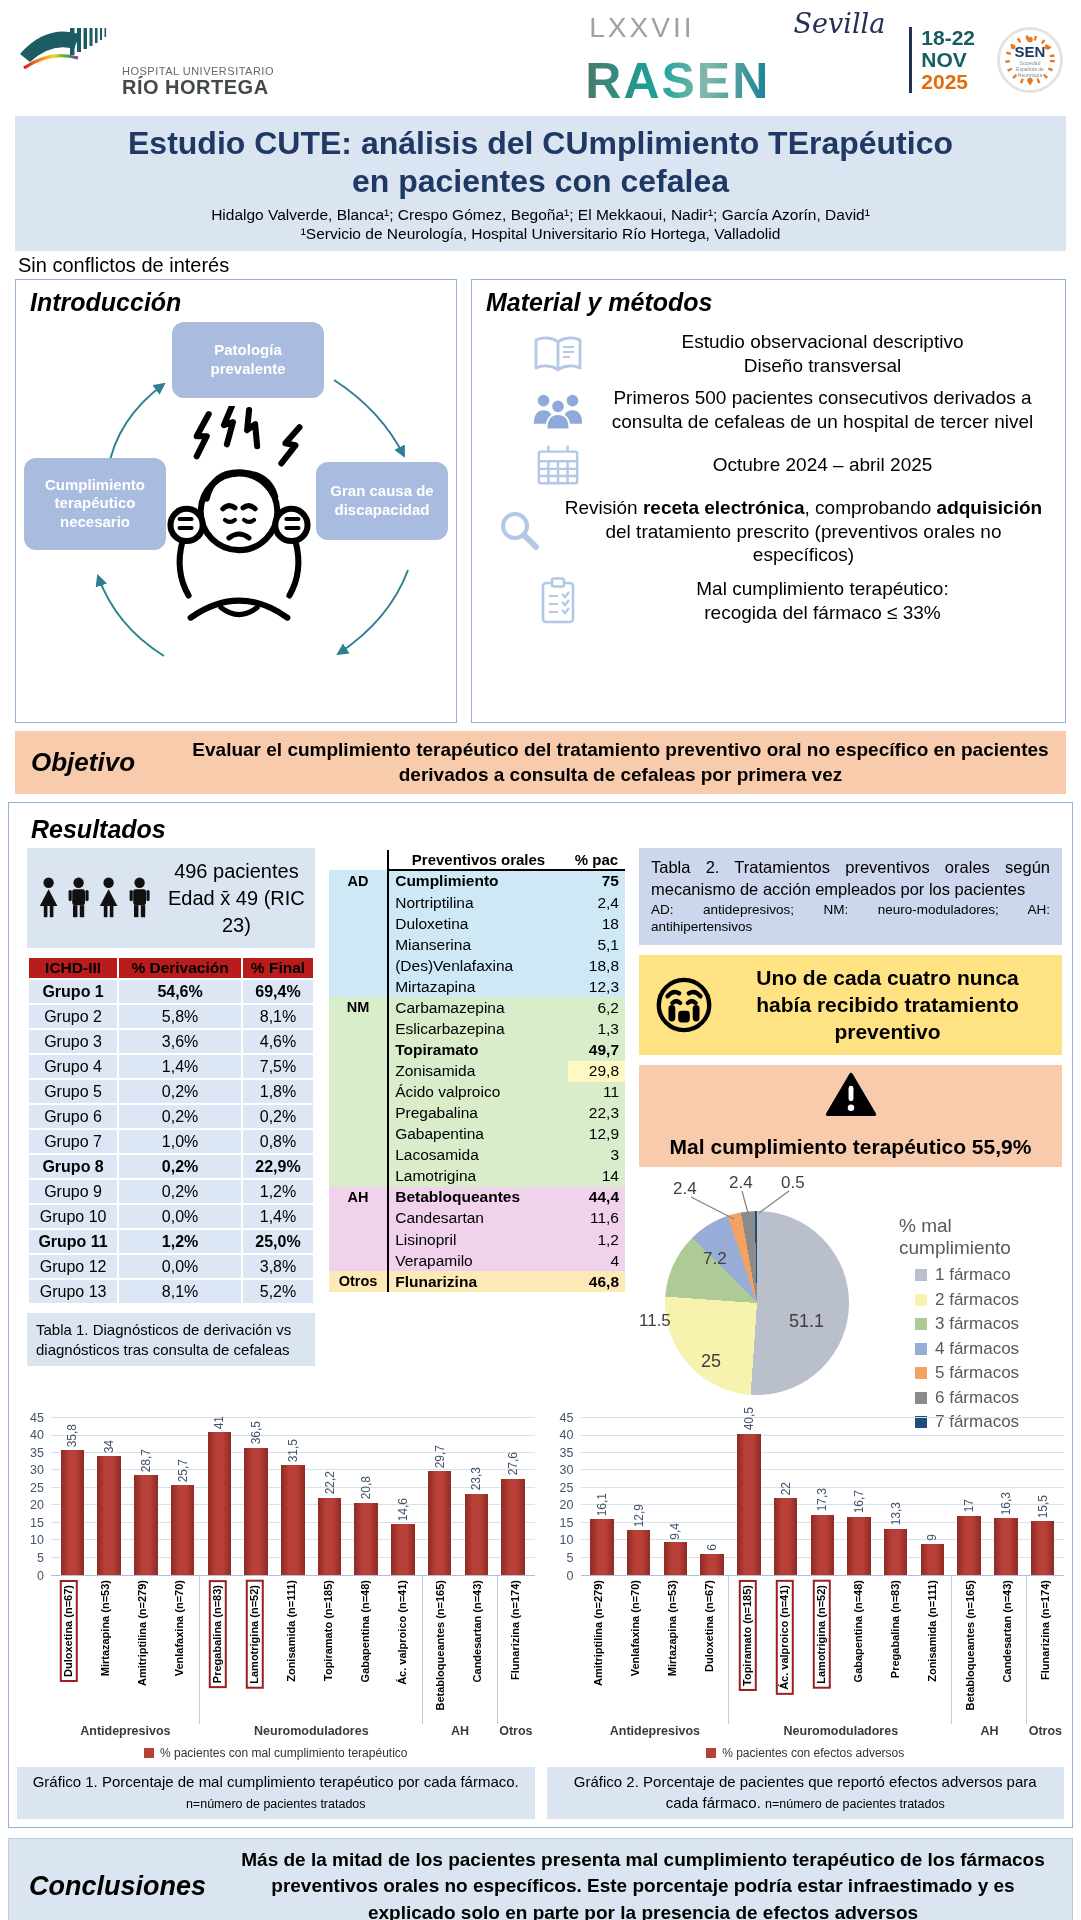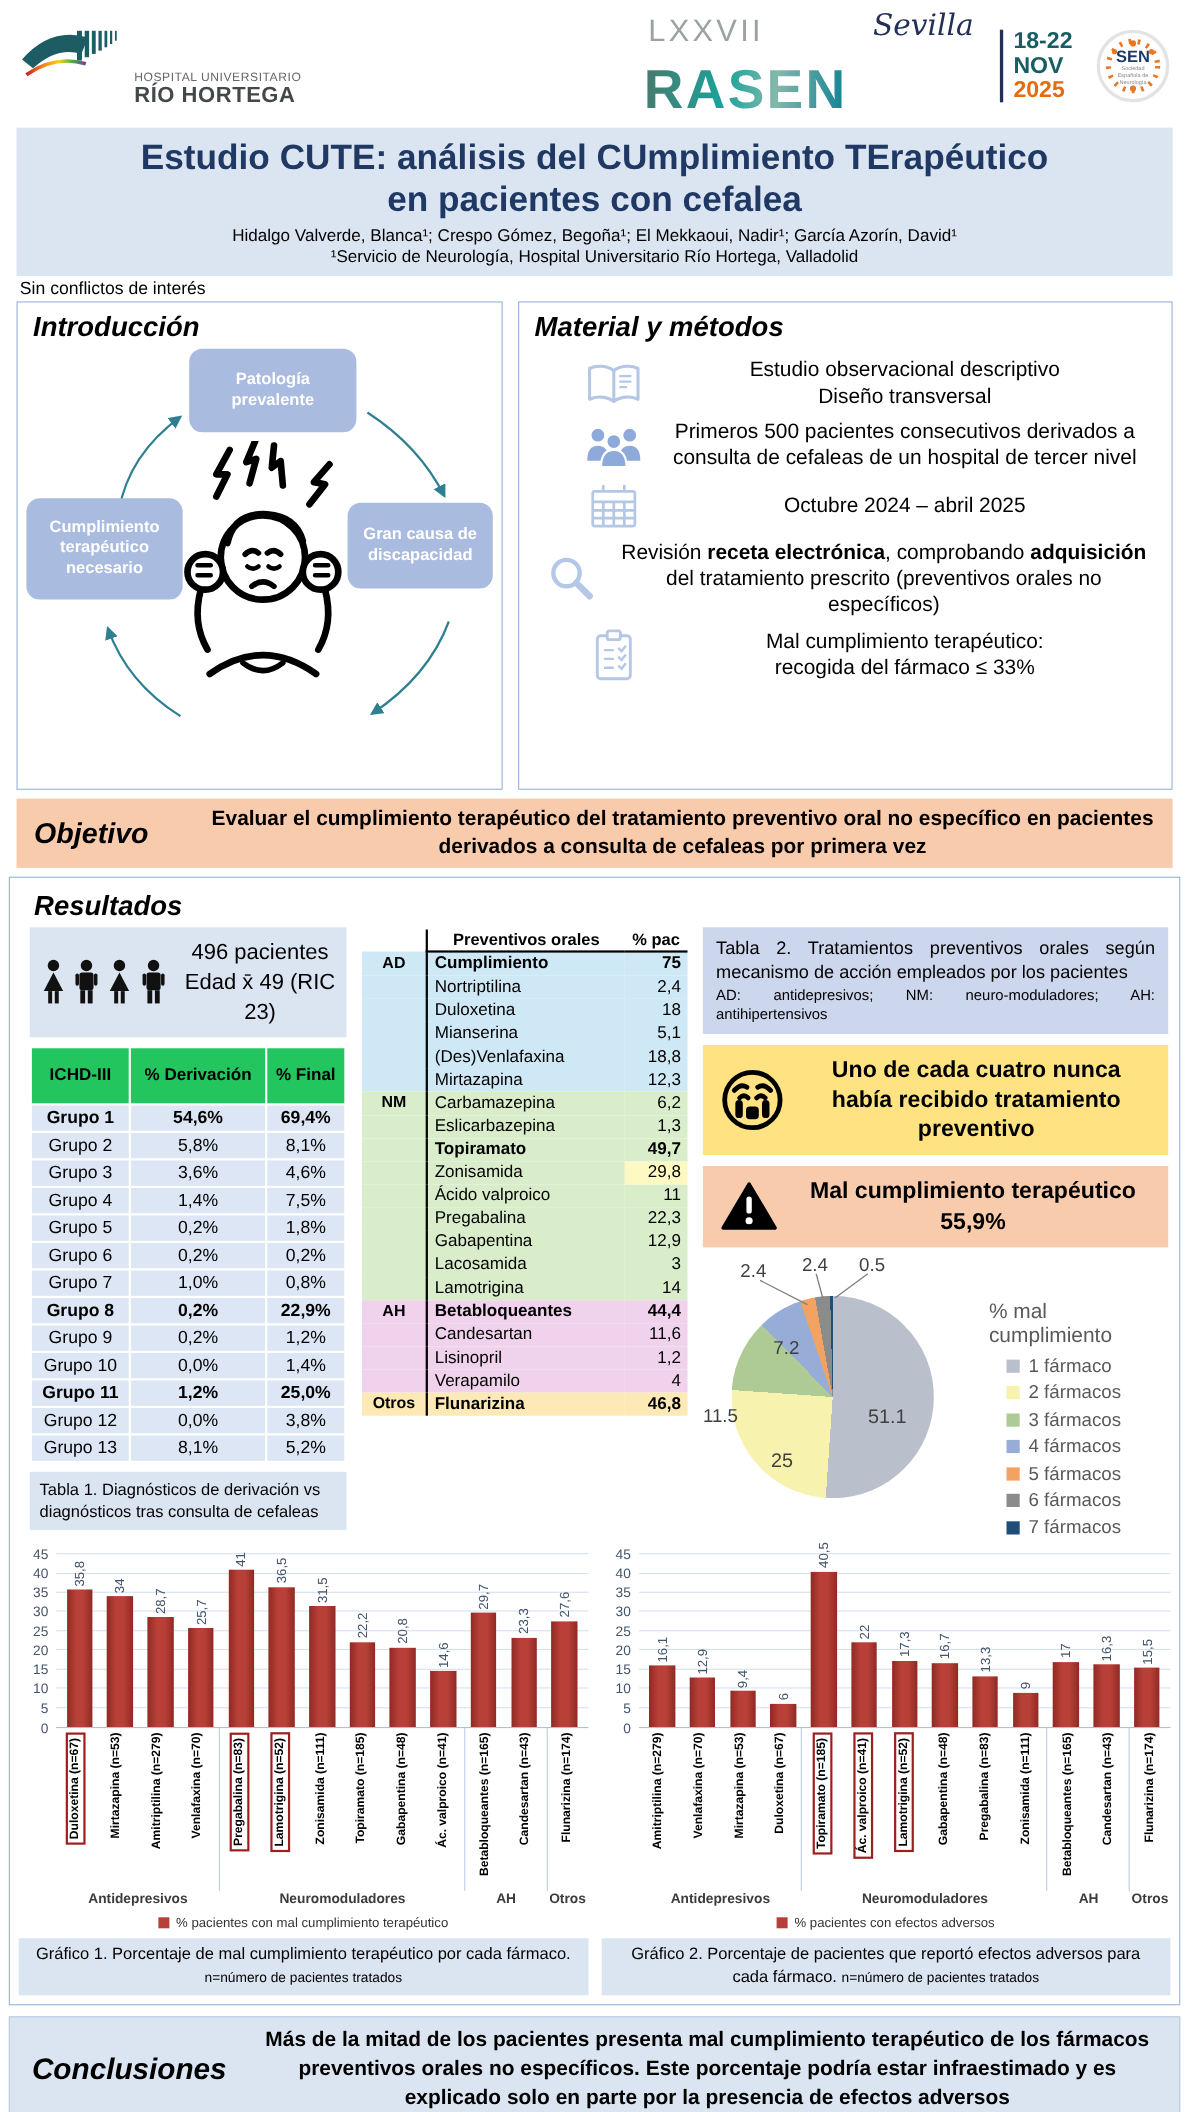--- a/index.html
+++ b/index.html
@@ -24,21 +24,21 @@
     display:flex; flex-direction:column; align-items:center; justify-content:center; margin-left:12px; flex:none; }
   .sen-brain { position:absolute; inset:2px; }
   .sen-acr { font-size:15px; font-weight:bold; color:#1f3864; z-index:1; }
   .sen-sub { font-size:5px; color:#8a8a8a; text-align:center; z-index:1; width:42px; }
 
   
   .banner { margin:4px 15px 0; background:#dbe5f1; text-align:center; padding:8px 10px 8px; }
   .banner h1 { font-size:32px; color:#1f3864; line-height:1.2; font-weight:600; }
   .authors { font-size:15.5px; margin-top:5px; }
   .affiliation { font-size:15.5px; margin-top:1px; }
-  .conflict { font-size:16px; margin:3px 0 2px 18px; }
+  .conflict { font-size:20px; margin:3px 0 2px 18px; }
 
   
   .main2 { display:flex; gap:14px; margin:2px 15px 0; }
   .panel { border:1.6px solid #95b3d7; background:#fff; height:444px; position:relative; }
   .ibox { width:442px; }
   .mbox { flex:1; }
   .panel h2, .results h2 { font-size:25px; font-style:italic; font-weight:bold; margin:8px 0 0 14px; }
   .cycle { position:absolute; left:6px; right:6px; top:42px; bottom:6px; }
   .cb { position:absolute; background:#a9bbdf; border-radius:12px; color:#fff; font-weight:bold; font-size:15px;
     text-align:center; display:flex; align-items:center; justify-content:center; padding:8px 10px; line-height:1.25; }
@@ -60,40 +60,40 @@
   .objetivo .olabel { font-size:26px; font-style:italic; font-weight:bold; width:160px; flex:none; }
   .objetivo p { flex:1; font-weight:bold; font-size:19px; text-align:center; line-height:1.35; }
 
   
   .results { margin:8px 8px 0; border:1.6px solid #95b3d7; padding:4px 8px 8px; }
   .res-grid { display:grid; grid-template-columns:288px 296px 1fr; gap:14px; margin:4px 2px 0 10px; height:560px; }
   .patients { background:#dbe5f1; display:flex; align-items:center; justify-content:center; gap:3px; padding:10px 8px; height:100px; }
   .pico { width:33px; height:48px; }
   .ptext { margin-left:10px; font-size:20px; line-height:1.35; text-align:center; }
   .t1 { width:100%; border-collapse:separate; border-spacing:2px; text-align:center; font-size:16px; margin-top:8px; }
-  .t1 th { background:#22c55e; padding:16px 2px; font-size:15.5px; }
+  .t1 th { background:#b91c1c; padding:1px 2px; font-size:15.5px; }
   .t1 td { background:#dce6f4; padding:2.5px 2px; }
   .t1 tr.b td { font-weight:bold; }
   .cap1 { background:#dbe5f1; padding:7px 9px; font-size:15px; margin-top:8px; line-height:1.3; }
 
   .t2 { border-collapse:collapse; font-size:15.5px; width:100%; margin-top:2px; }
   .t2 th { font-size:15px; padding:1px 4px; font-weight:bold; }
   .t2 th.drug { border-left:2.5px solid #000; border-bottom:2.5px solid #000; text-align:center; }
   .t2 th.pct { border-bottom:2.5px solid #000; text-align:center; }
   .t2 td { padding:1.4px 6px; line-height:1.18; }
   .t2 td.cat { font-weight:bold; text-align:center; width:58px; font-size:14.5px; }
   .t2 td.drug { border-left:2.5px solid #000; width:176px; }
   .t2 td.pct { text-align:right; width:56px; }
   .b { font-weight:bold; }
 
   .tab2cap { background:#ccd6ec; padding:9px 12px; font-size:16.5px; line-height:1.3; text-align:justify; }
   .tab2abbr { font-size:13.5px; margin-top:2px; line-height:1.25; }
   .ybox { background:#ffe382; display:flex; align-items:center; gap:12px; padding:8px 14px; margin-top:10px; min-height:100px; }
   .ybox .yt { flex:1; font-weight:bold; font-size:21px; text-align:center; line-height:1.3; }
-  .obox { background:#f8cbad; display:flex; align-items:center; gap:16px; padding:7px 16px; margin-top:10px; min-height:74px; }
+  .obox { background:#f8cbad; display:flex; align-items:center; gap:16px; padding:7px 16px; margin-top:10px; min-height:74px;flex-direction:column; }
   .obox .ot { flex:1; font-weight:bold; font-size:21px; text-align:center; line-height:1.3; }
 
   .pie-block { display:flex; margin-top:6px; }
   .pie-wrap { position:relative; width:238px; height:232px; flex:none; }
   .pie { position:absolute; left:26px; top:38px; width:184px; height:184px; border-radius:50%; }
   .pie-leaders { position:absolute; inset:0; }
   .pval { position:absolute; font-size:17px; color:#3f3f3f; }
   .pv0 { left:150px; top:138px; font-size:18px; }
   .pv1 { left:62px; top:178px; font-size:18px; }
   .pv2 { left:0px; top:138px; }

